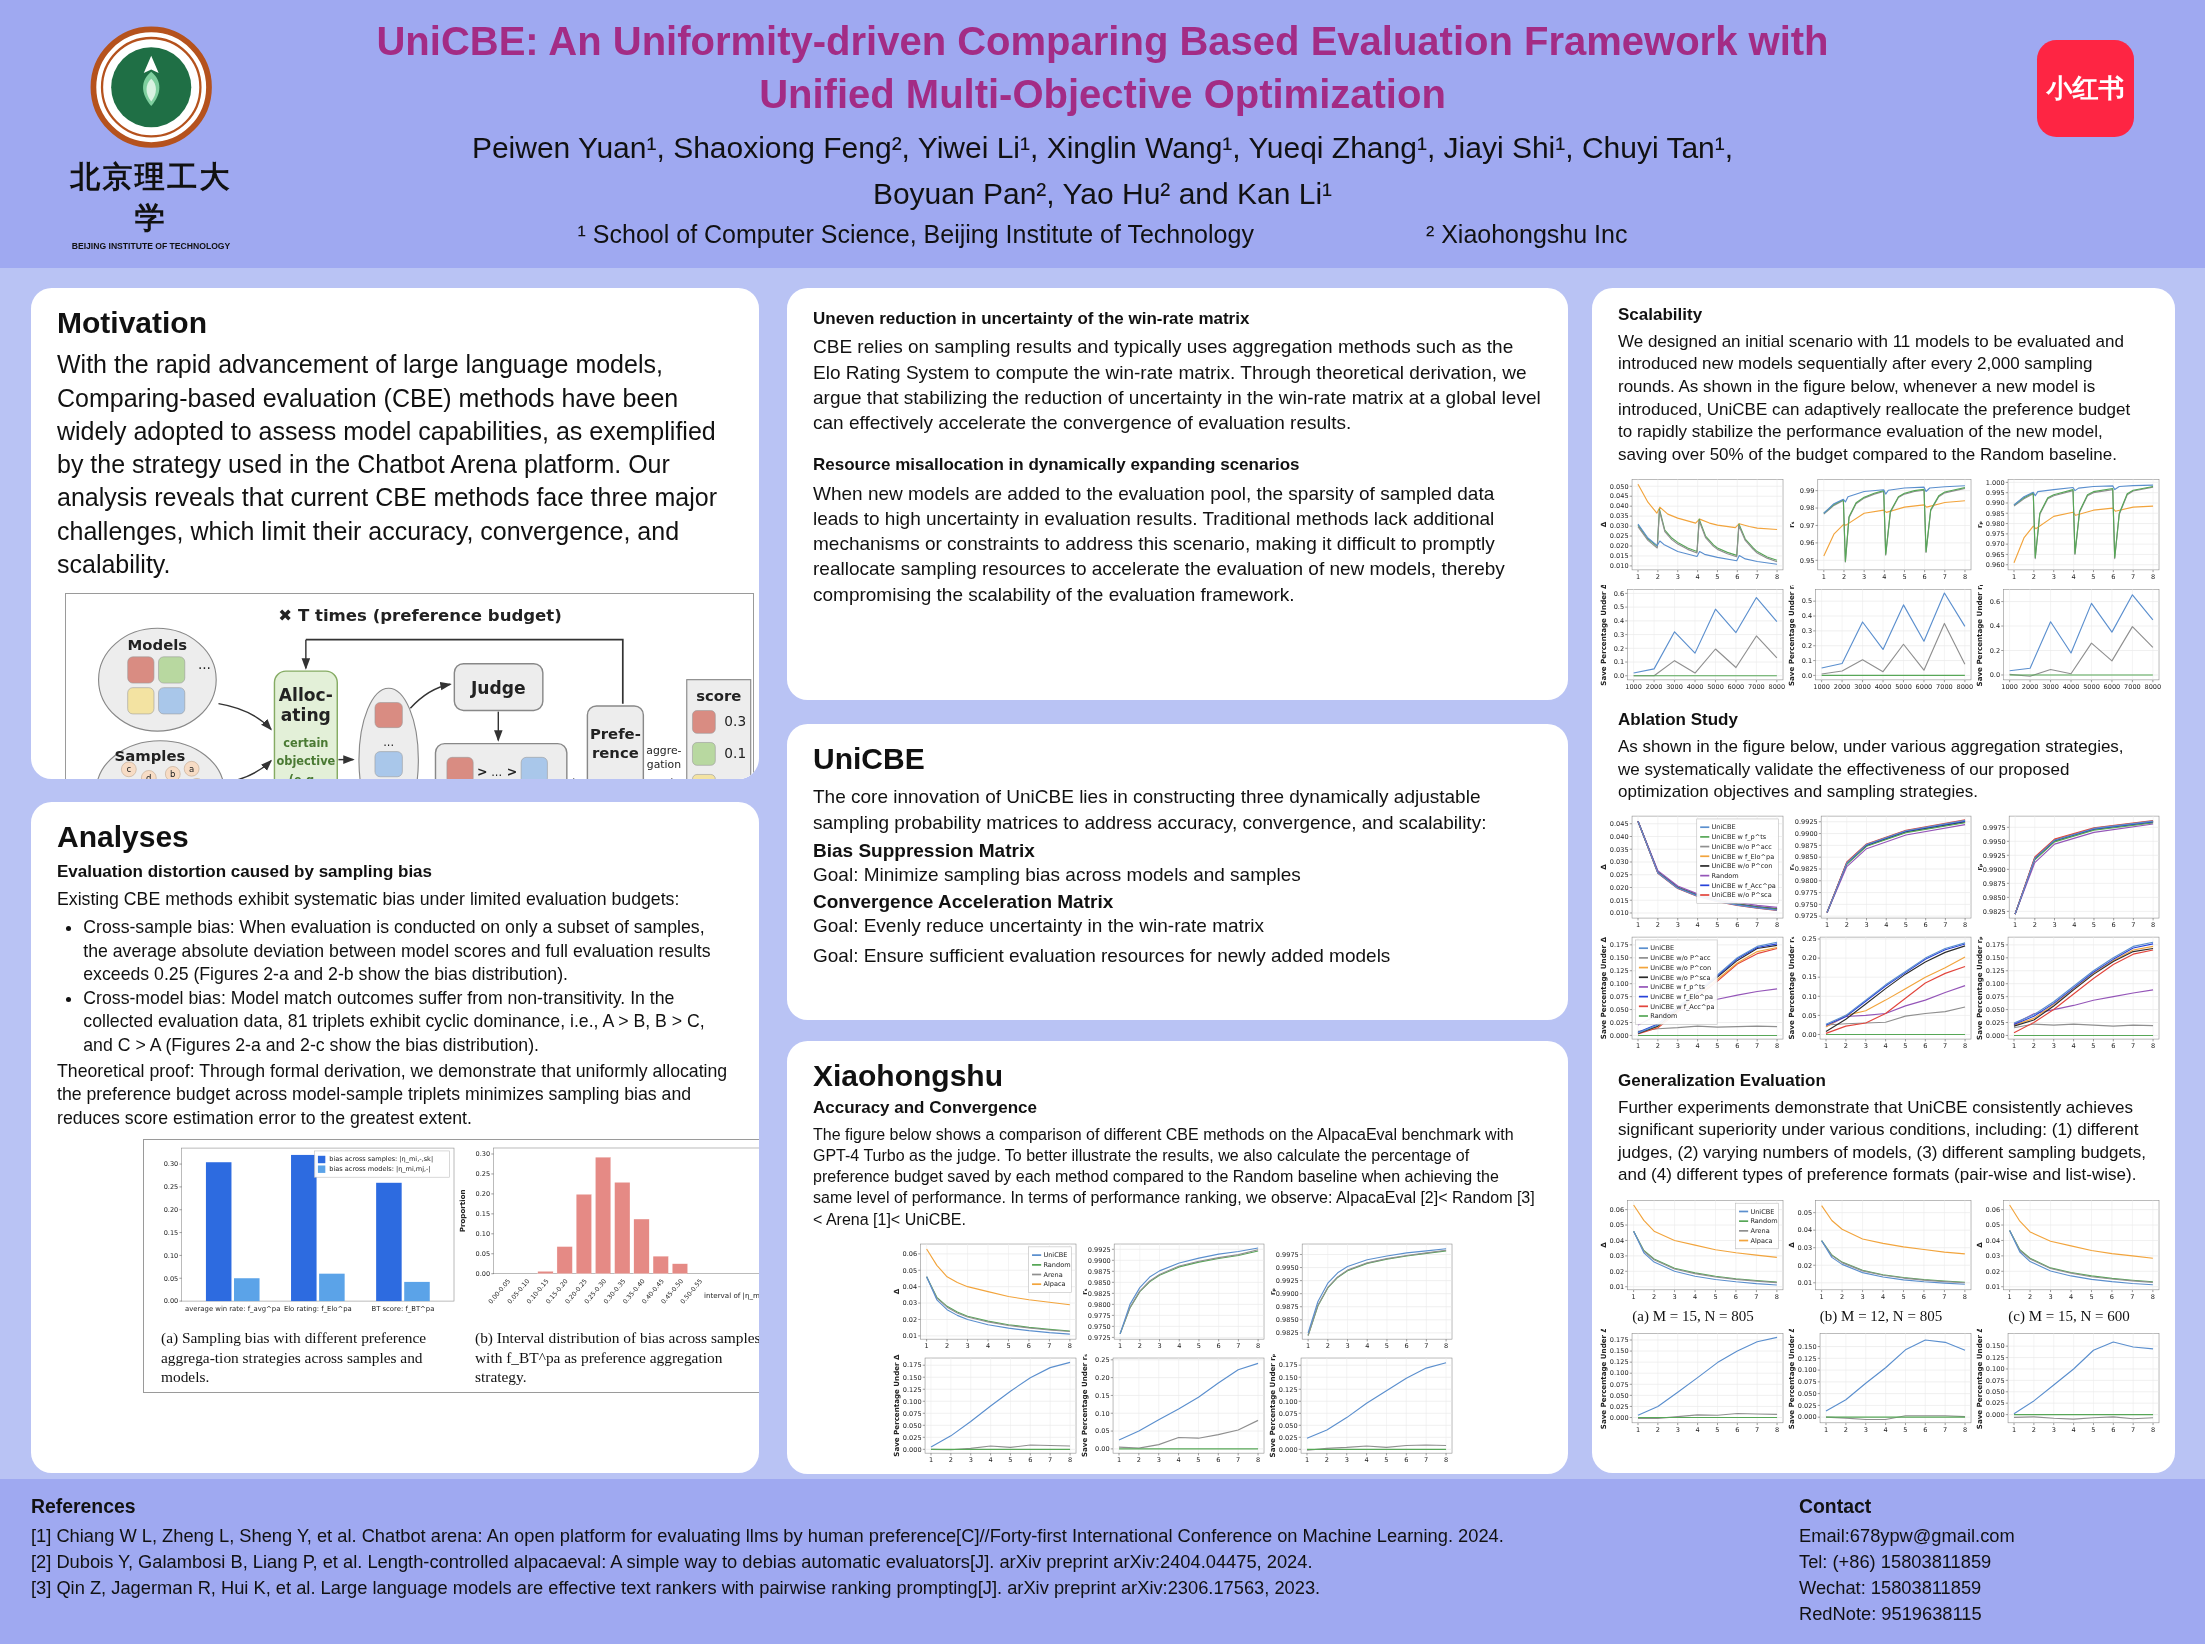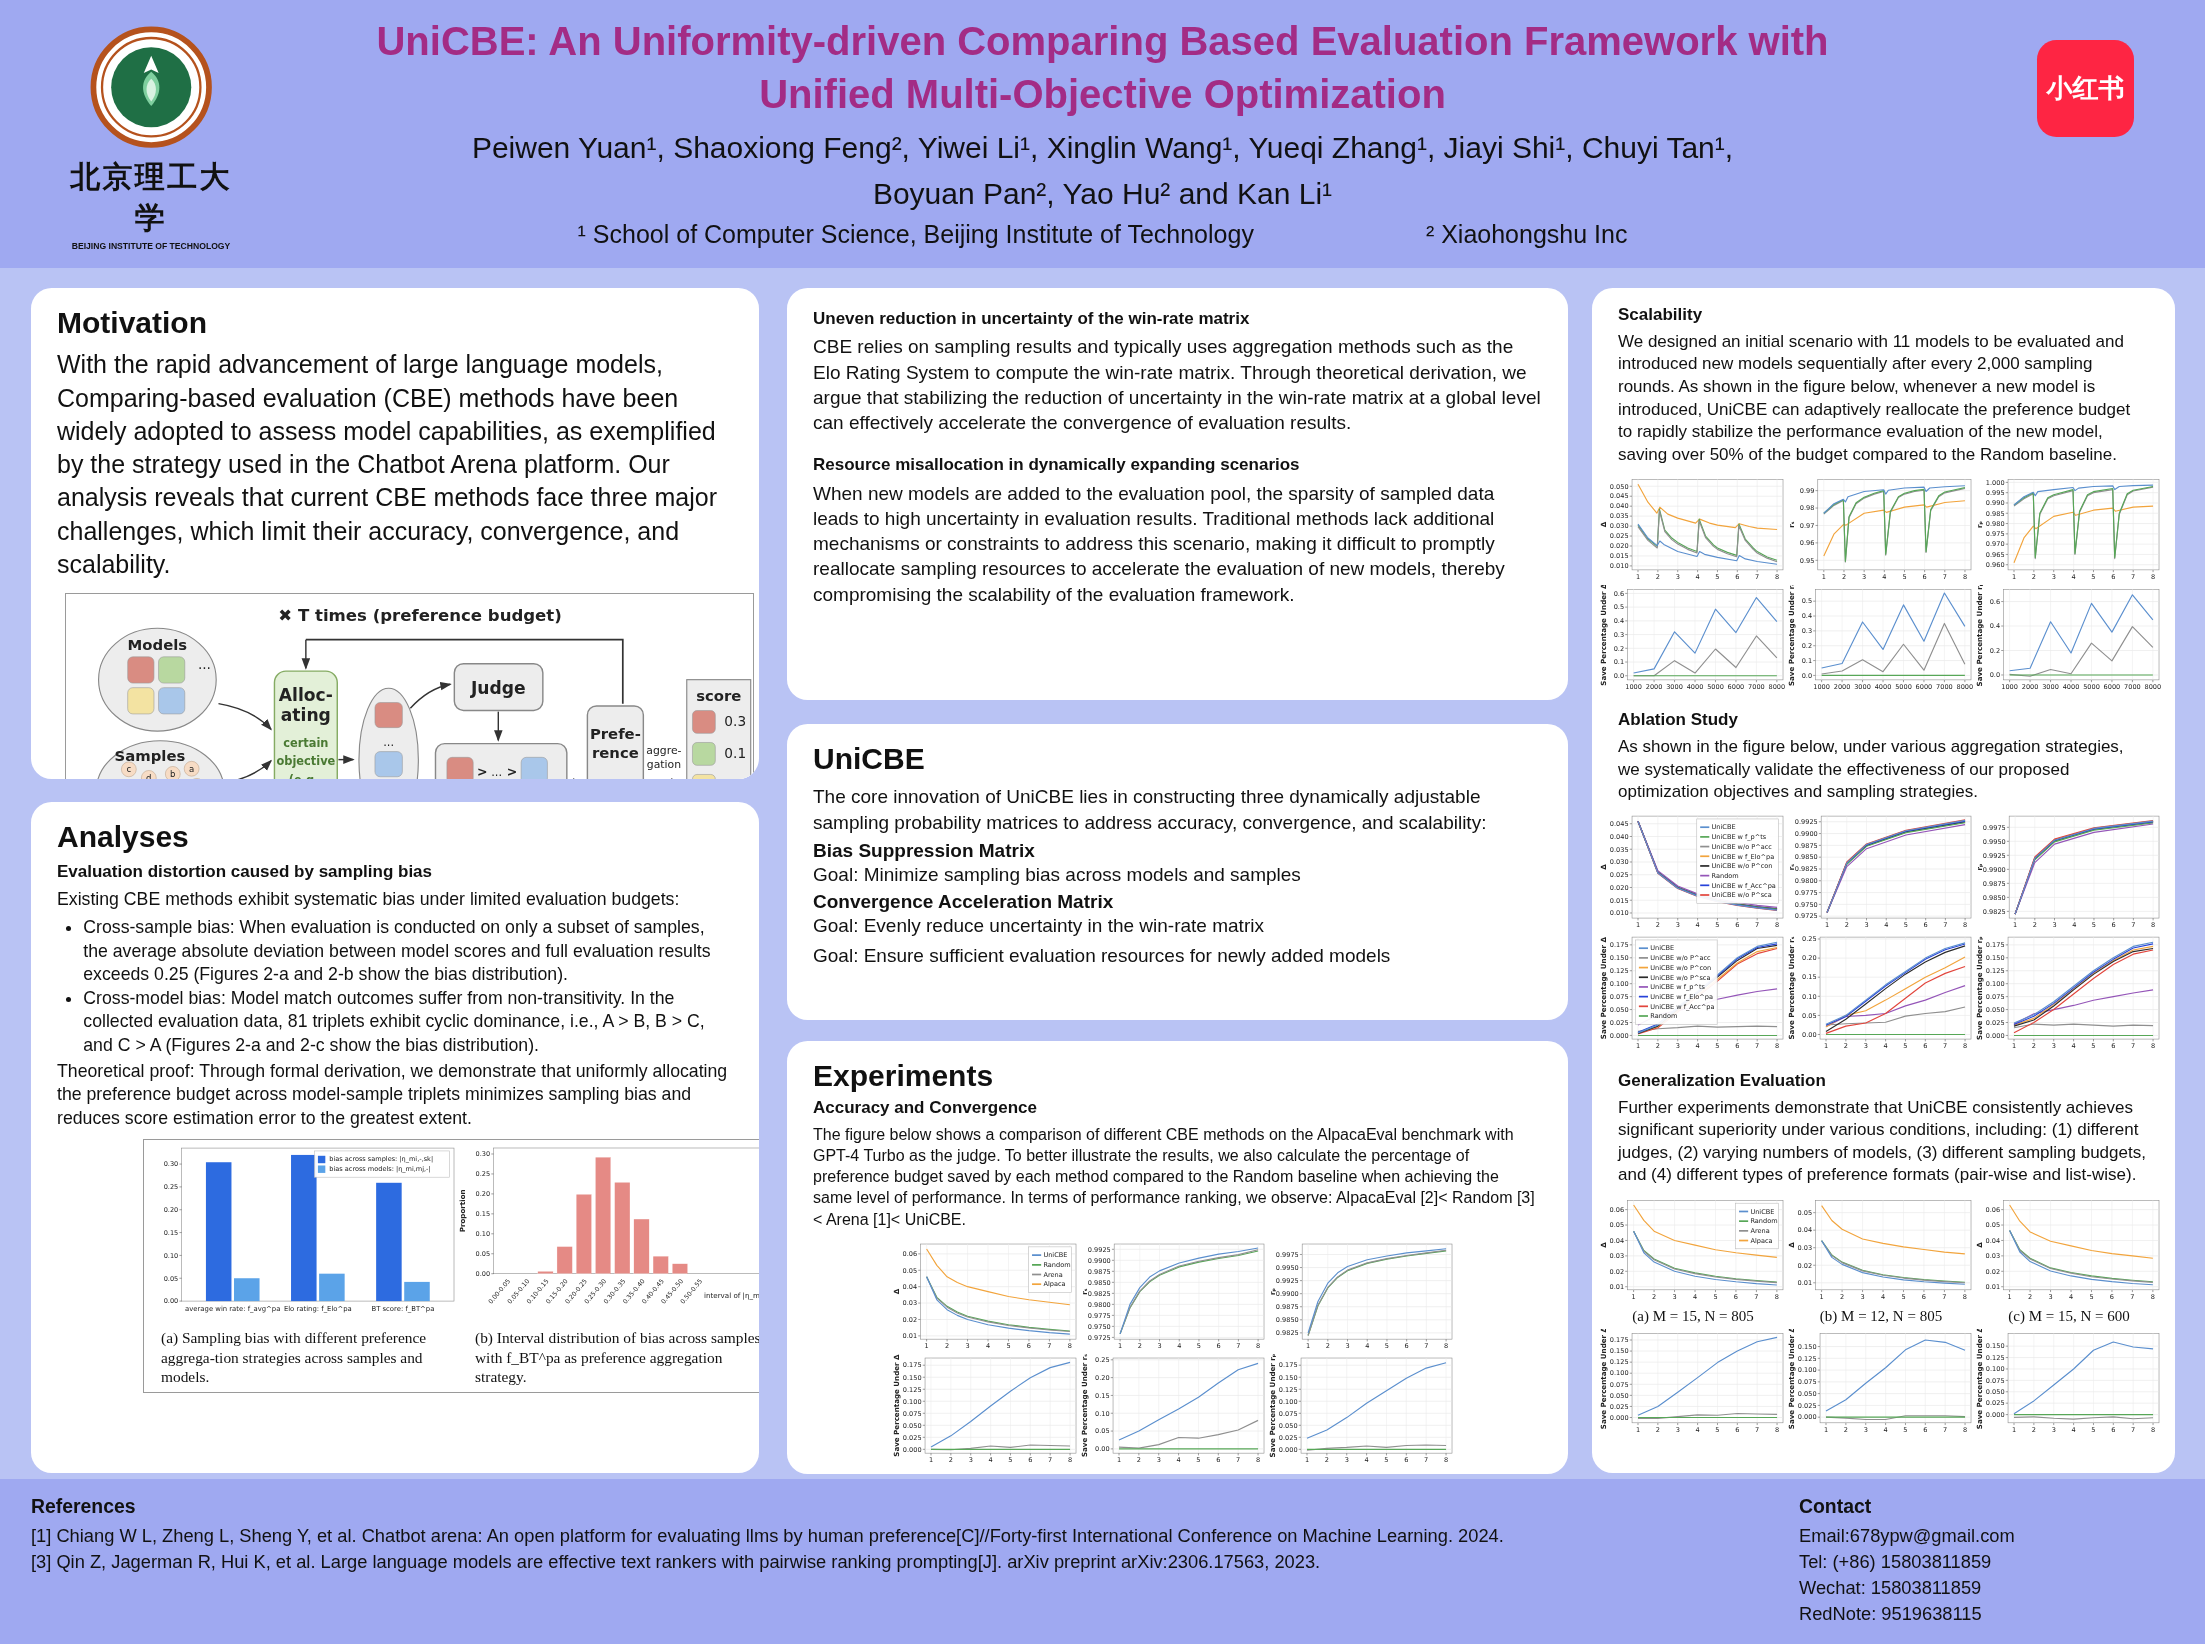--- a/index.html
+++ b/index.html
@@ -322,21 +322,21 @@
       <div class="goal">Bias Suppression Matrix</div>
       <div class="body">Goal: Minimize sampling bias across models and samples</div>
       <div class="goal">Convergence Acceleration Matrix</div>
       <div class="body">Goal: Evenly reduce uncertainty in the win-rate matrix</div>
       <div class="body">Goal: Ensure sufficient evaluation resources for newly added models</div>
     </div>
   </section>
 
   <section class="panel" id="p-exp">
     <div class="pad">
-      <h2>Experiments</h2>
+      <h2>Xiaohongshu</h2>
       <h3 style="margin-top:-3.4px;">Accuracy and Convergence</h3>
       <p class="body">The figure below shows a comparison of different CBE methods on the AlpacaEval benchmark with GPT-4 Turbo as the judge. To better illustrate the results, we also calculate the percentage of preference budget saved by each method compared to the Random baseline when achieving the same level of performance. In terms of performance ranking, we observe: AlpacaEval [2]&lt; Random [3]&lt; Arena [1]&lt; UniCBE.</p>
     </div>
     <div class="figwhite" id="expbox">
       <div class="cell" id="c-e1"><svg width="188" height="114" viewBox="0 0 330 200">
             <rect x="50" y="7" width="273" height="167" fill="#fff" stroke="#888" stroke-width="1"></rect>
             <line x1="50" y1="168.24137931034483" x2="323" y2="168.24137931034483" stroke="#e4e4e4"></line>
             <line x1="46" y1="168.24137931034483" x2="50" y2="168.24137931034483" stroke="#555"></line>
             <text x="44" y="172.24137931034483" fill="#222" font-family="&quot;DejaVu Sans&quot;,sans-serif" font-size="11.5" text-anchor="end">0.01</text>
             <line x1="50" y1="139.44827586206895" x2="323" y2="139.44827586206895" stroke="#e4e4e4"></line>
@@ -1747,20 +1747,21 @@
             </g>
           </svg></div>
 
     </div>
   </section>
 
   <div class="band" id="footer">
     <div class="refs">
       <div class="refs-h">References</div>
       <div class="refline">[1] Chiang W L, Zheng L, Sheng Y, et al. Chatbot arena: An open platform for evaluating llms by human preference[C]//Forty-first International Conference on Machine Learning. 2024.</div>
+      <div class="refline">[2] Dubois Y, Galambosi B, Liang P, et al. Length-controlled alpacaeval: A simple way to debias automatic evaluators[J]. arXiv preprint arXiv:2404.04475, 2024.</div>
       <div class="refline">[3] Qin Z, Jagerman R, Hui K, et al. Large language models are effective text rankers with pairwise ranking prompting[J]. arXiv preprint arXiv:2306.17563, 2023.</div>
     </div>
     <div class="contact">
       <div class="con-h">Contact</div>
       <div class="conline">Email:678ypw@gmail.com</div>
       <div class="conline">Tel: (+86) 15803811859</div>
       <div class="conline">Wechat: 15803811859</div>
       <div class="conline">RedNote: 9519638115</div>
     </div>
   </div>

